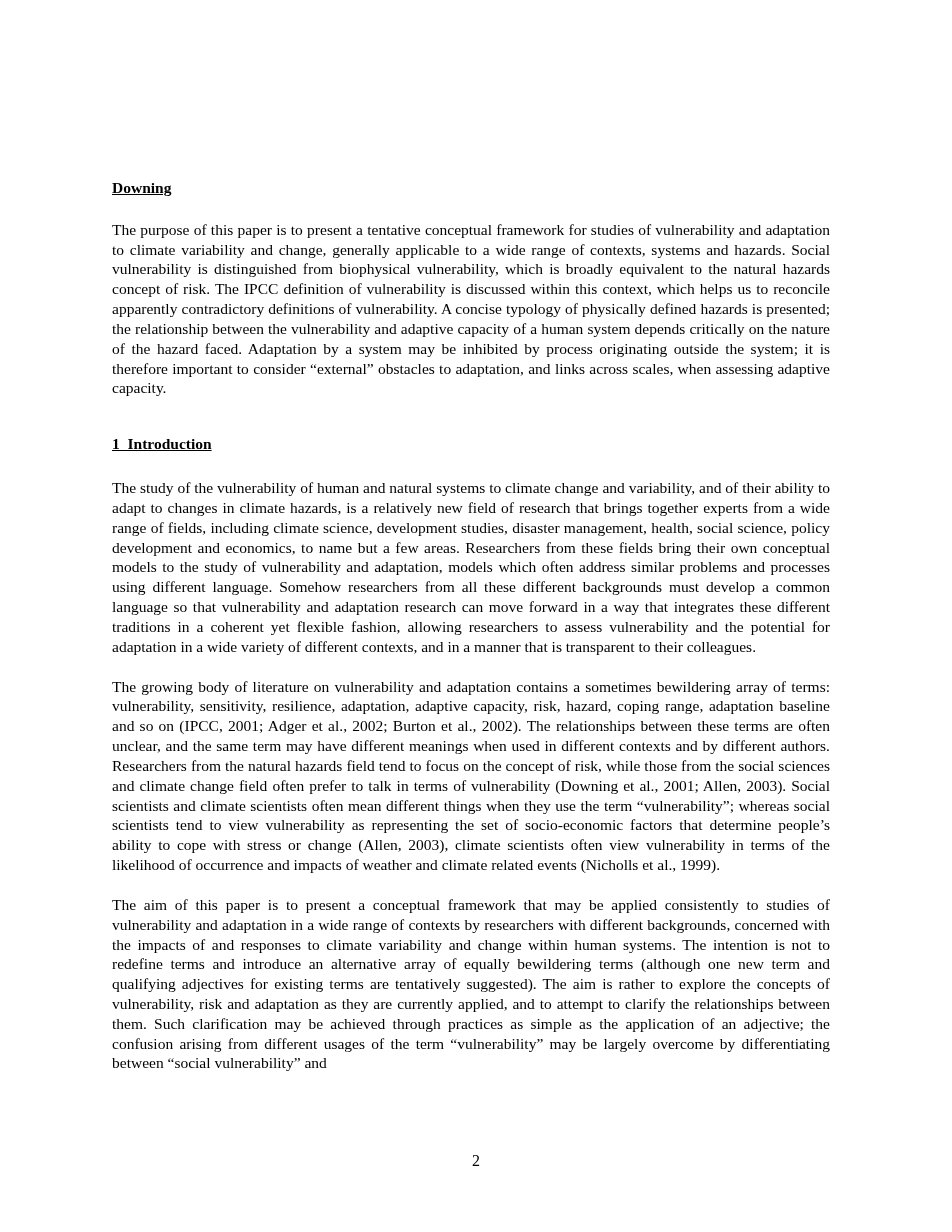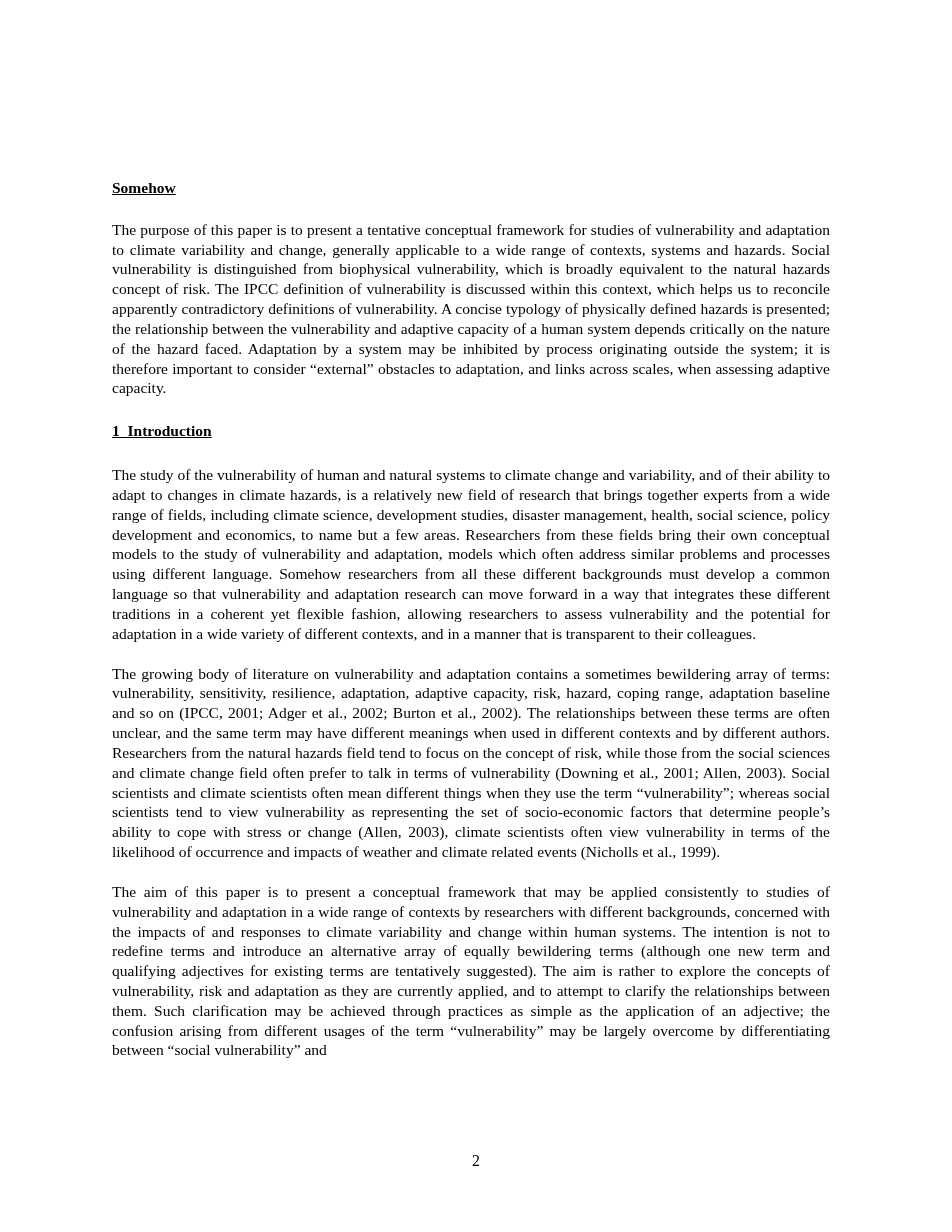--- a/index.html
+++ b/index.html
@@ -26,21 +26,21 @@
     line-height: 1.28;
   }
   .heading {
     font-size: 15.5px;
     font-weight: bold;
     text-decoration: underline;
     margin: 0 0 22px 0;
     white-space: pre-wrap;
   }
   .heading.intro {
-    margin-top: 23px;
+    margin-top: 36px;
     margin-bottom: 24px;
   }
   .para {
     margin: 0 12px 20px 0;
     text-align: justify;
   }
   .page-number {
     position: absolute;
     left: 0;
     right: 0;
@@ -48,21 +48,21 @@
     text-align: center;
     font-size: 16px;
   }
 </style>
 </head>
 <body>
 
 <div class="page">
   <div class="content">
 
-    <div class="heading">Somehow</div>
+    <div class="heading">Downing</div>
 
     <p class="para">The purpose of this paper is to present a tentative conceptual framework for studies of vulnerability and adaptation to climate variability and change, generally applicable to a wide range of contexts, systems and hazards. Social vulnerability is distinguished from biophysical vulnerability, which is broadly equivalent to the natural hazards concept of risk. The IPCC definition of vulnerability is discussed within this context, which helps us to reconcile apparently contradictory definitions of vulnerability. A concise typology of physically defined hazards is presented; the relationship between the vulnerability and adaptive capacity of a human system depends critically on the nature of the hazard faced. Adaptation by a system may be inhibited by process originating outside the system; it is therefore important to consider “external” obstacles to adaptation, and links across scales, when assessing adaptive capacity.</p>
 
     <div class="heading intro">1  Introduction</div>
 
     <p class="para">The study of the vulnerability of human and natural systems to climate change and variability, and of their ability to adapt to changes in climate hazards, is a relatively new field of research that brings together experts from a wide range of fields, including climate science, development studies, disaster management, health, social science, policy development and economics, to name but a few areas. Researchers from these fields bring their own conceptual models to the study of vulnerability and adaptation, models which often address similar problems and processes using different language. Somehow researchers from all these different backgrounds must develop a common language so that vulnerability and adaptation research can move forward in a way that integrates these different traditions in a coherent yet flexible fashion, allowing researchers to assess vulnerability and the potential for adaptation in a wide variety of different contexts, and in a manner that is transparent to their colleagues.</p>
 
     <p class="para">The growing body of literature on vulnerability and adaptation contains a sometimes bewildering array of terms: vulnerability, sensitivity, resilience, adaptation, adaptive capacity, risk, hazard, coping range, adaptation baseline and so on (IPCC, 2001; Adger et al., 2002; Burton et al., 2002). The relationships between these terms are often unclear, and the same term may have different meanings when used in different contexts and by different authors. Researchers from the natural hazards field tend to focus on the concept of risk, while those from the social sciences and climate change field often prefer to talk in terms of vulnerability (Downing et al., 2001; Allen, 2003). Social scientists and climate scientists often mean different things when they use the term “vulnerability”; whereas social scientists tend to view vulnerability as representing the set of socio-economic factors that determine people’s ability to cope with stress or change (Allen, 2003), climate scientists often view vulnerability in terms of the likelihood of occurrence and impacts of weather and climate related events (Nicholls et al., 1999).</p>
 
     <p class="para">The aim of this paper is to present a conceptual framework that may be applied consistently to studies of vulnerability and adaptation in a wide range of contexts by researchers with different backgrounds, concerned with the impacts of and responses to climate variability and change within human systems. The intention is not to redefine terms and introduce an alternative array of equally bewildering terms (although one new term and qualifying adjectives for existing terms are tentatively suggested). The aim is rather to explore the concepts of vulnerability, risk and adaptation as they are currently applied, and to attempt to clarify the relationships between them. Such clarification may be achieved through practices as simple as the application of an adjective; the confusion arising from different usages of the term “vulnerability” may be largely overcome by differentiating between “social vulnerability” and</p>

